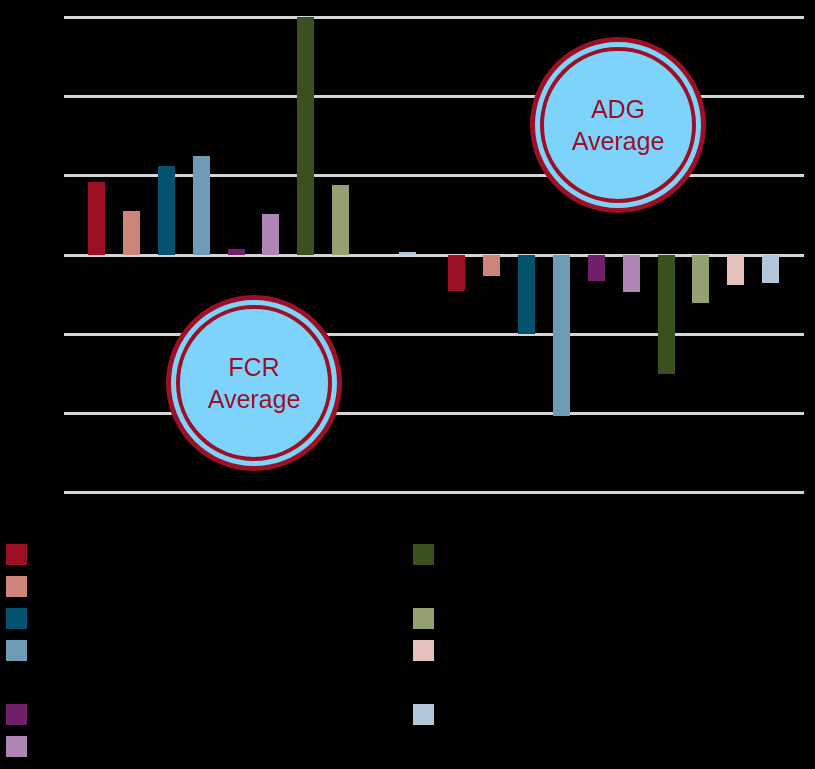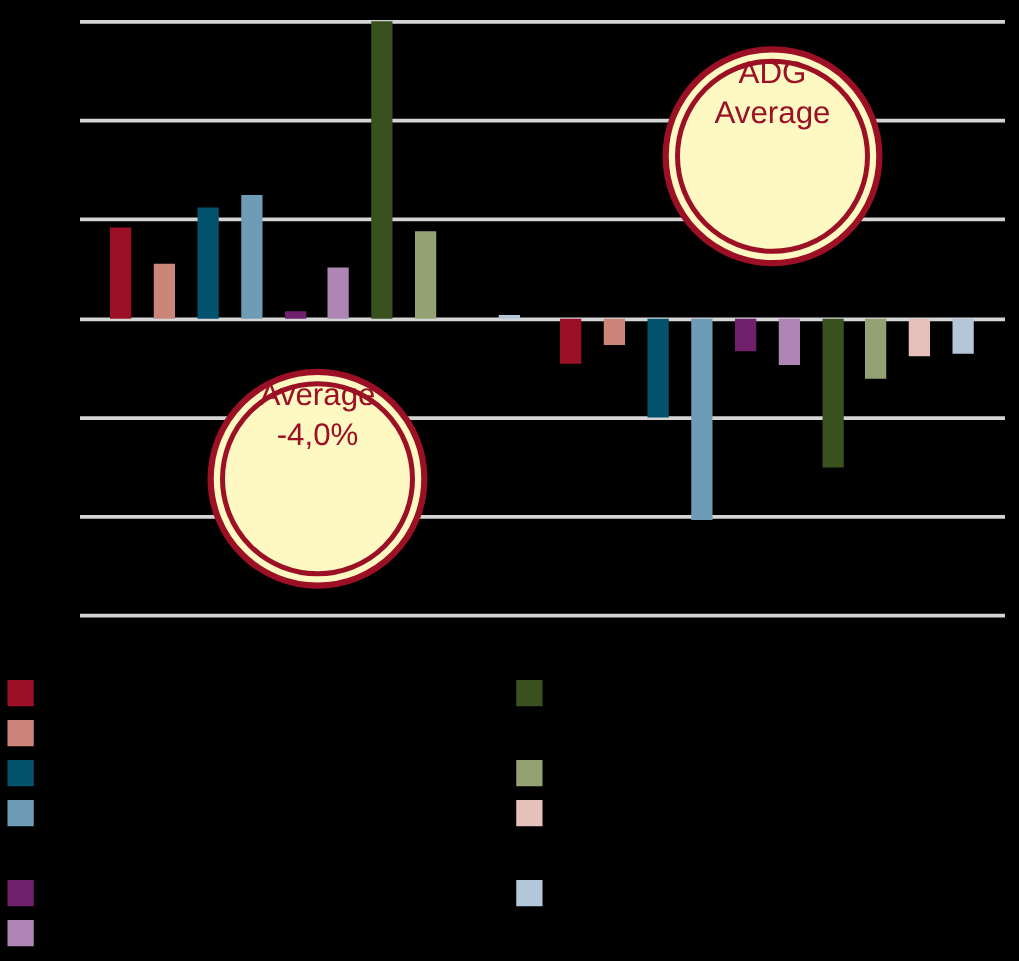--- a/index.html
+++ b/index.html
@@ -16,22 +16,22 @@
     position:absolute;left:64px;width:740px;height:3px;
     background:#d4d4d4;
   }
   .bar{position:absolute;}
   .bar.pos{}
   .bar.neg{}
 
   
   .callout{
     position:absolute;border-radius:50%;
-    background:#fef9c3;
-    display:flex;align-items:flex-start;justify-content:center;
+    background:#7dd3fc;
+    display:flex;align-items:center;justify-content:center;
     text-align:center;
     color:#9B1025;
     line-height:1.28;
     box-sizing:border-box;
   }
   .callout .ring{
     position:absolute;left:5px;top:5px;right:5px;bottom:5px;
     border-radius:50%;
     border:4px solid #9B1025;
     pointer-events:none;
@@ -103,22 +103,22 @@
     <div class="ring"></div>
     <div class="txt">
       <div>ADG</div>
       <div>Average</div>
     </div>
   </div>
 
   <div class="callout" id="callout-fcr">
     <div class="ring"></div>
     <div class="txt">
+      <div>FCR</div>
       <div>Average</div>
-      <div>-4,0%</div>
     </div>
   </div>
 
   <div id="legend">
     <div class="legend-col" id="legend-col-left">
         <div class="legend-row" style="top: 24px;">
           <span class="swatch" style="background: rgb(155, 16, 37);"></span>
           <span class="legend-label"></span>
         </div>
         <div class="legend-row" style="top: 56px;">

